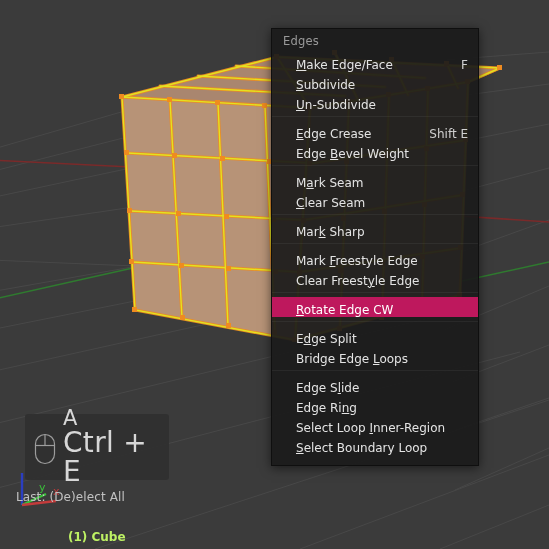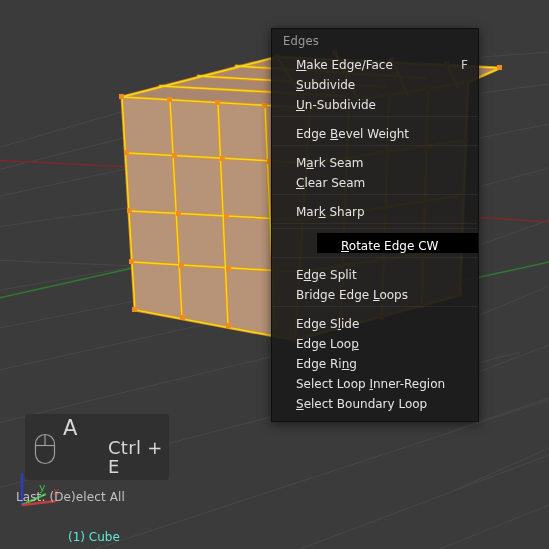--- a/index.html
+++ b/index.html
@@ -50,21 +50,22 @@
     top: 490px;
     font-size: 12px;
     color: #c2c2c2;
     letter-spacing: 0.1px;
   }
   #object-name {
     position: absolute;
     left: 68px;
     top: 530px;
     font-size: 12px;
-    color: #5eead4;
+    color: #bef264;
+    font-weight: bold;
   }
 
   
   #key-overlay {
     position: absolute;
     left: 25px;
     top: 414px;
     width: 144px;
     height: 66px;
     background: rgba(47,47,47,0.93);
@@ -85,23 +86,22 @@
     display: flex;
     flex-direction: column;
     color: #d7d7d7;
     line-height: 1.02;
   }
   #key-overlay .key-line-1 {
     font-size: 21px;
     letter-spacing: 0.3px;
   }
   #key-overlay .key-line-2 {
-    font-size: 18px;
+    font-size: 28px;
     letter-spacing: 0.3px;
-    margin-left: 45px;
   }
 
   
   #edge-menu {
     position: absolute;
     left: 271px;
     top: 28px;
     width: 208px;
     background: rgba(27,27,27,0.93);
     border: 1px solid #0f0f0f;
@@ -346,51 +346,58 @@
           <span class="shortcut">F</span>
         </div>
         <div class="menu-item">
           <span class="label"><u>S</u>ubdivide</span>
         </div>
         <div class="menu-item">
           <span class="label"><u>U</u>n-Subdivide</span>
         </div>
         <div class="menu-sep"></div>
         <div class="menu-item">
+          <span class="label"><u>E</u>dge Crease</span>
+          <span class="shortcut">Shift E</span>
+        </div>
+        <div class="menu-item">
           <span class="label">Edge <u>B</u>evel Weight</span>
         </div>
         <div class="menu-sep"></div>
         <div class="menu-item">
           <span class="label">M<u>a</u>rk Seam</span>
         </div>
         <div class="menu-item">
           <span class="label"><u>C</u>lear Seam</span>
         </div>
         <div class="menu-sep"></div>
         <div class="menu-item">
           <span class="label">Mar<u>k</u> Sharp</span>
         </div>
         <div class="menu-sep"></div>
-        <div class="menu-sep"></div>
-        <div class="menu-item highlighted" style="background: #000000; margin-left: 45px;">
+        <div class="menu-item">
+          <span class="label">Mark <u>F</u>reestyle Edge</span>
+        </div>
+        <div class="menu-item">
+          <span class="label">Clear Freest<u>y</u>le Edge</span>
+        </div>
+        <div class="menu-sep"></div>
+        <div class="menu-item highlighted" style="background: #be185d;">
           <span class="label"><u>R</u>otate Edge CW</span>
         </div>
         <div class="menu-sep"></div>
         <div class="menu-item">
           <span class="label">E<u>d</u>ge Split</span>
         </div>
         <div class="menu-item">
           <span class="label">Bridge Edge <u>L</u>oops</span>
         </div>
         <div class="menu-sep"></div>
         <div class="menu-item">
           <span class="label">Edge S<u>l</u>ide</span>
-        </div>
-        <div class="menu-item">
-          <span class="label">Edge Loo<u>p</u></span>
         </div>
         <div class="menu-item">
           <span class="label">Edge Ri<u>n</u>g</span>
         </div>
         <div class="menu-item">
           <span class="label">Select Loop <u>I</u>nner-Region</span>
         </div>
         <div class="menu-item">
           <span class="label"><u>S</u>elect Boundary Loop</span>
         </div>

